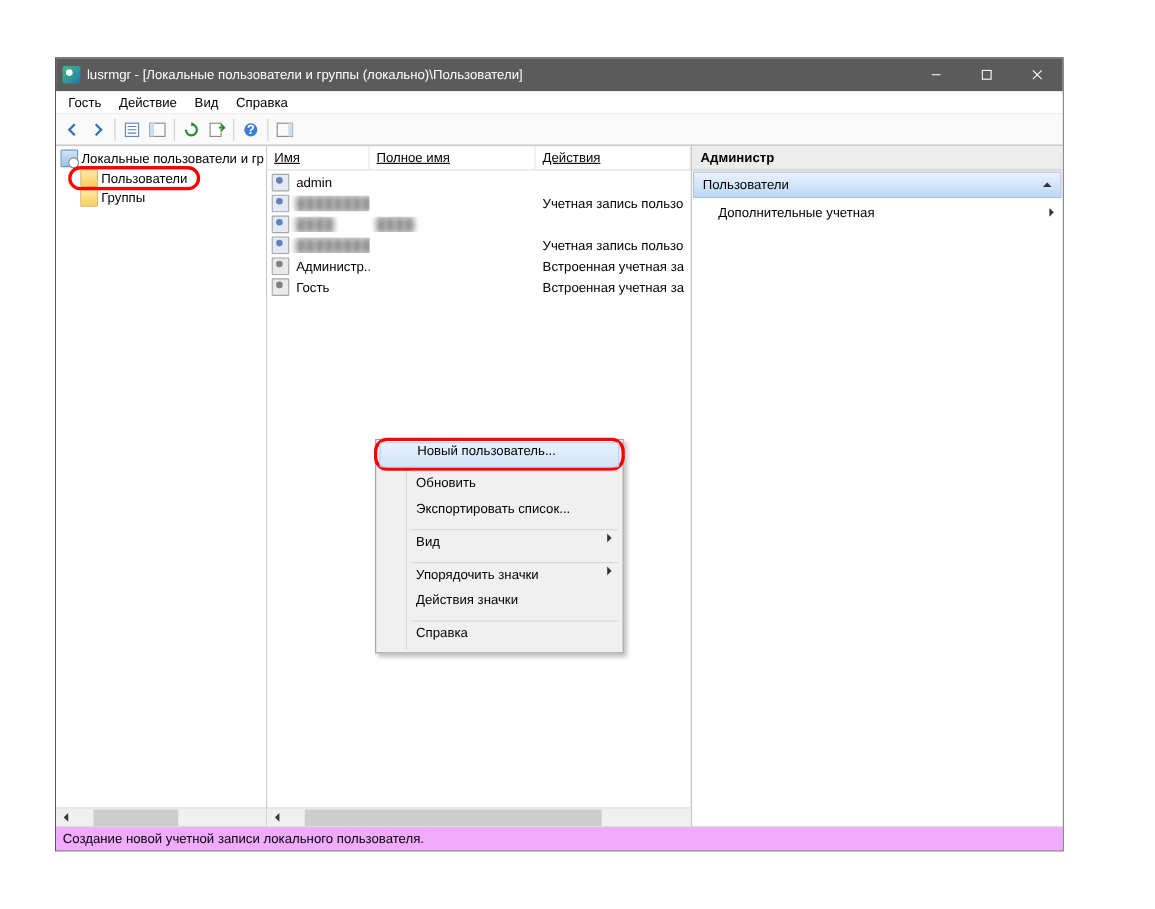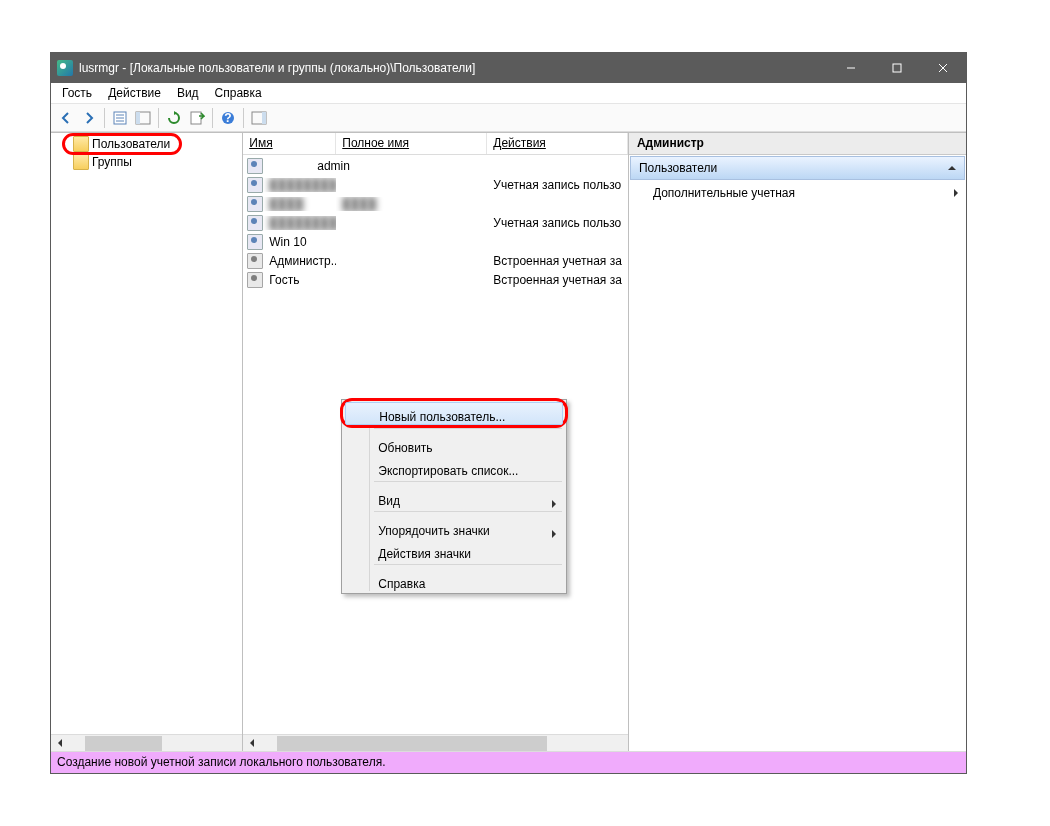--- a/index.html
+++ b/index.html
@@ -49,21 +49,21 @@
   .hscroll{ height:17px; background:#f0f0f0; border-top:1px solid #dcdcdc; display:flex;align-items:center;}
   .hscroll .thumb{ height:15px;background:#cdcdcd;margin-left:17px;width:40%;}
   .hscroll .arrow{ width:17px;height:17px;display:flex;align-items:center;justify-content:center;}
 
   .actions-header{ height:22px; background:#ececec;border-bottom:1px solid #c8c8c8;padding:3px 8px;font-weight:600;}
   .actions-sub{ height:24px; background:linear-gradient(#eaf3ff,#bcd7f4);border:1px solid #a8c0e0;margin:1px;display:flex;align-items:center;padding:0 8px;justify-content:space-between;}
   .actions-item{ height:24px;display:flex;align-items:center;padding:0 8px 0 24px;justify-content:space-between;}
 
   .context-menu{ position:absolute; left:98px; top:244px; width:226px; background:#f0f0f0;border:1px solid #a0a0a0; box-shadow:3px 3px 4px rgba(0,0,0,.25); padding:2px; }
   .cm-gutter{ position:absolute;left:2px;top:2px;bottom:2px;width:26px;background:#f0f0f0;border-right:1px solid #d6d6d6;}
-  .cm-item{ position:relative;height:23px;display:flex;align-items:flex-end;padding-left:34px;padding-right:22px;z-index:1;}
+  .cm-item{ position:relative;height:23px;display:flex;align-items:flex-start;padding-left:34px;padding-right:22px;z-index:1;}
   .cm-item.hover{ background:linear-gradient(#e9f2fd,#d2e5fa);border:1px solid #aecff7;border-radius:2px;margin:0 1px;padding-left:33px;}
   .cm-sep{ height:1px;background:#d6d6d6;margin:3px 2px 3px 30px;position:relative;z-index:1;}
   .cm-arrow{ position:absolute;right:8px;}
 
   .statusbar{ height:22px;border-top:1px solid #dcdcdc;background:#f0abfc;padding:3px 6px;}
 
   .caret-down{width:0;height:0;border-left:4px solid transparent;border-right:4px solid transparent;border-top:4px solid #333;}
   .caret-right{width:0;height:0;border-top:4px solid transparent;border-bottom:4px solid transparent;border-left:4px solid #333;}
   .caret-up{width:0;height:0;border-left:4px solid transparent;border-right:4px solid transparent;border-bottom:4px solid #333;}
 </style>
@@ -152,20 +152,24 @@
           <rect x="1" y="2" width="14" height="12" fill="none" stroke="#888"></rect>
           <rect x="11" y="2" width="4" height="12" fill="#cde"></rect>
         </svg>
       </div>
   </div>
 
   <div class="client">
 
     <div class="pane tree-pane">
       <div class="tree-body">
+        <div class="tree-row">
+          <div class="tree-icon disk-icon"></div>
+          <span>Локальные пользователи и гр</span>
+        </div>
         <div style="position:relative;">
           <div class="tree-row child">
             <div class="tree-icon folder-icon"></div>
             <span>Пользователи</span>
           </div>
           <div class="red-highlight" style="position:absolute;left:9px;top:-2px;width:120px;height:22px;pointer-events:none;"></div>
         </div>
         <div class="tree-row child">
           <div class="tree-icon folder-icon"></div>
           <span>Группы</span>
@@ -181,47 +185,41 @@
 
     <div class="pane list-pane">
       <div class="col-headers">
         <span style="width:93px">Имя</span>
         <span style="width:151px">Полное имя</span>
         <span style="flex:1">Действия</span>
       </div>
       <div class="list-body" id="list-body">
           <div class="list-row">
             <div class="user-icon"></div>
-            <div class="list-cell" style="width: 73px; margin-left: 48px;">admin</div>
+            <div class="list-cell" style="width: 73px;">admin</div>
             <div class="list-cell" style="width: 151px;"></div>
             <div class="list-cell" style="flex: 1 1 0%;"></div>
           </div>
           <div class="list-row">
             <div class="user-icon"></div>
             <div class="list-cell blur" style="width: 73px;">████████</div>
             <div class="list-cell blur" style="width: 151px;"></div>
             <div class="list-cell" style="flex: 1 1 0%;">Учетная запись пользо</div>
           </div>
           <div class="list-row">
             <div class="user-icon"></div>
             <div class="list-cell blur" style="width: 73px;">████</div>
             <div class="list-cell blur" style="width: 151px;">████</div>
             <div class="list-cell" style="flex: 1 1 0%;"></div>
           </div>
           <div class="list-row">
             <div class="user-icon"></div>
             <div class="list-cell blur" style="width: 73px;">████████████</div>
             <div class="list-cell blur" style="width: 151px;"></div>
             <div class="list-cell" style="flex: 1 1 0%;">Учетная запись пользо</div>
-          </div>
-          <div class="list-row">
-            <div class="user-icon"></div>
-            <div class="list-cell" style="width: 73px;">Win 10</div>
-            <div class="list-cell" style="width: 151px;"></div>
-            <div class="list-cell" style="flex: 1 1 0%;"></div>
           </div>
           <div class="list-row">
             <div class="user-icon dis"></div>
             <div class="list-cell" style="width: 73px;">Администр...</div>
             <div class="list-cell" style="width: 151px;"></div>
             <div class="list-cell" style="flex: 1 1 0%;">Встроенная учетная за</div>
           </div>
           <div class="list-row">
             <div class="user-icon dis"></div>
             <div class="list-cell" style="width: 73px;">Гость</div>

